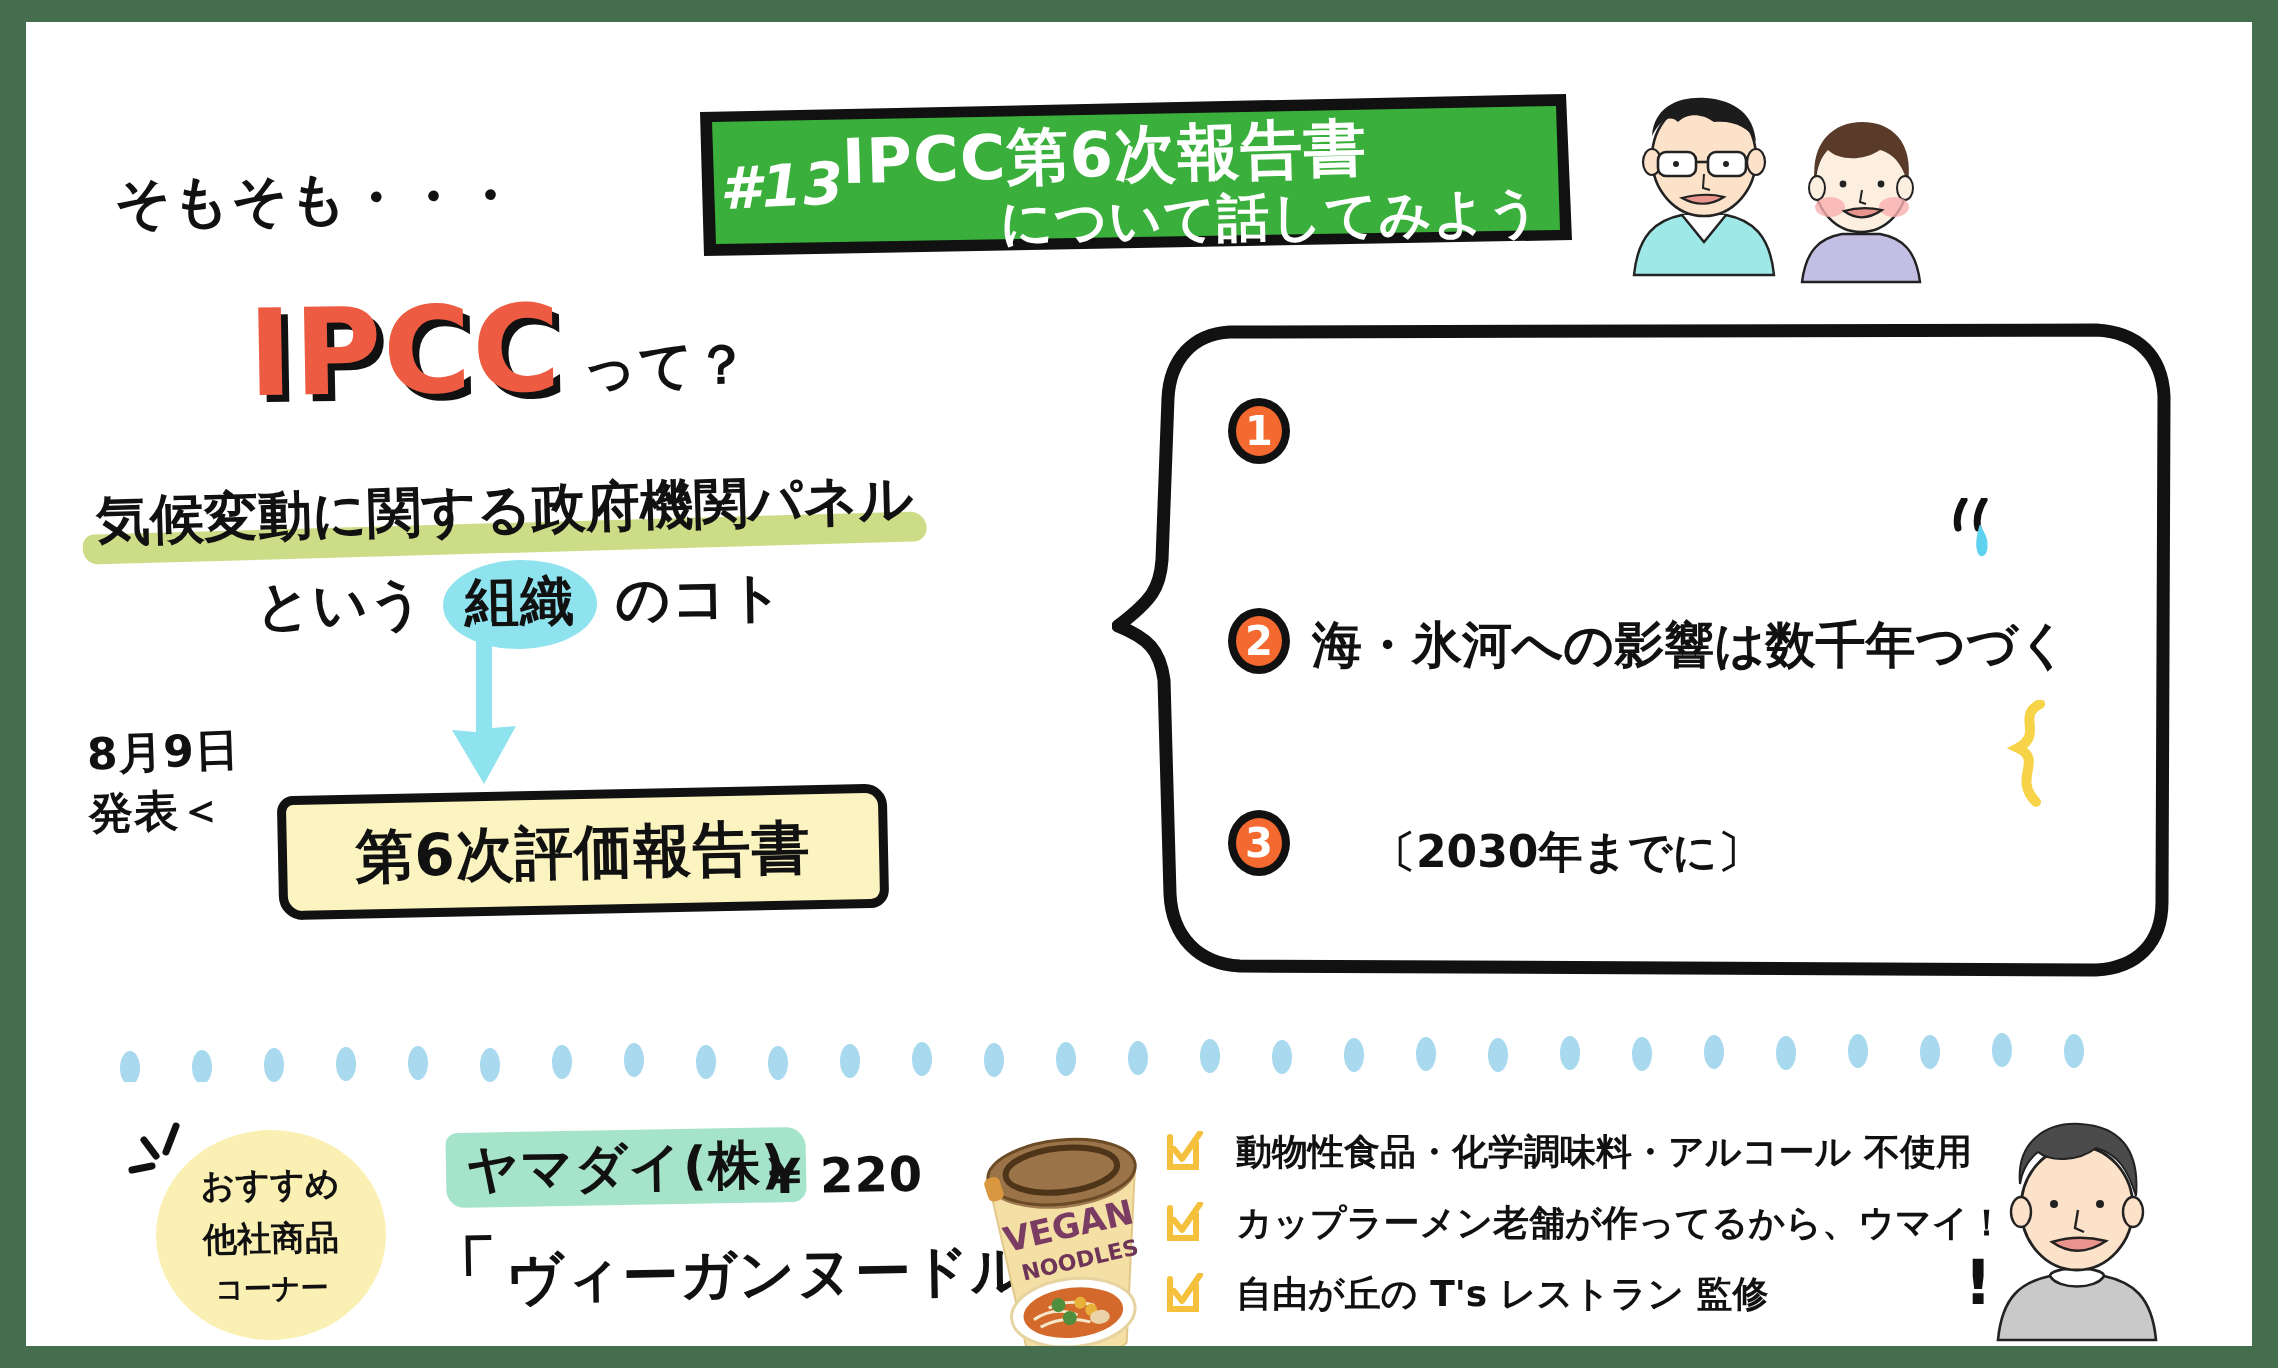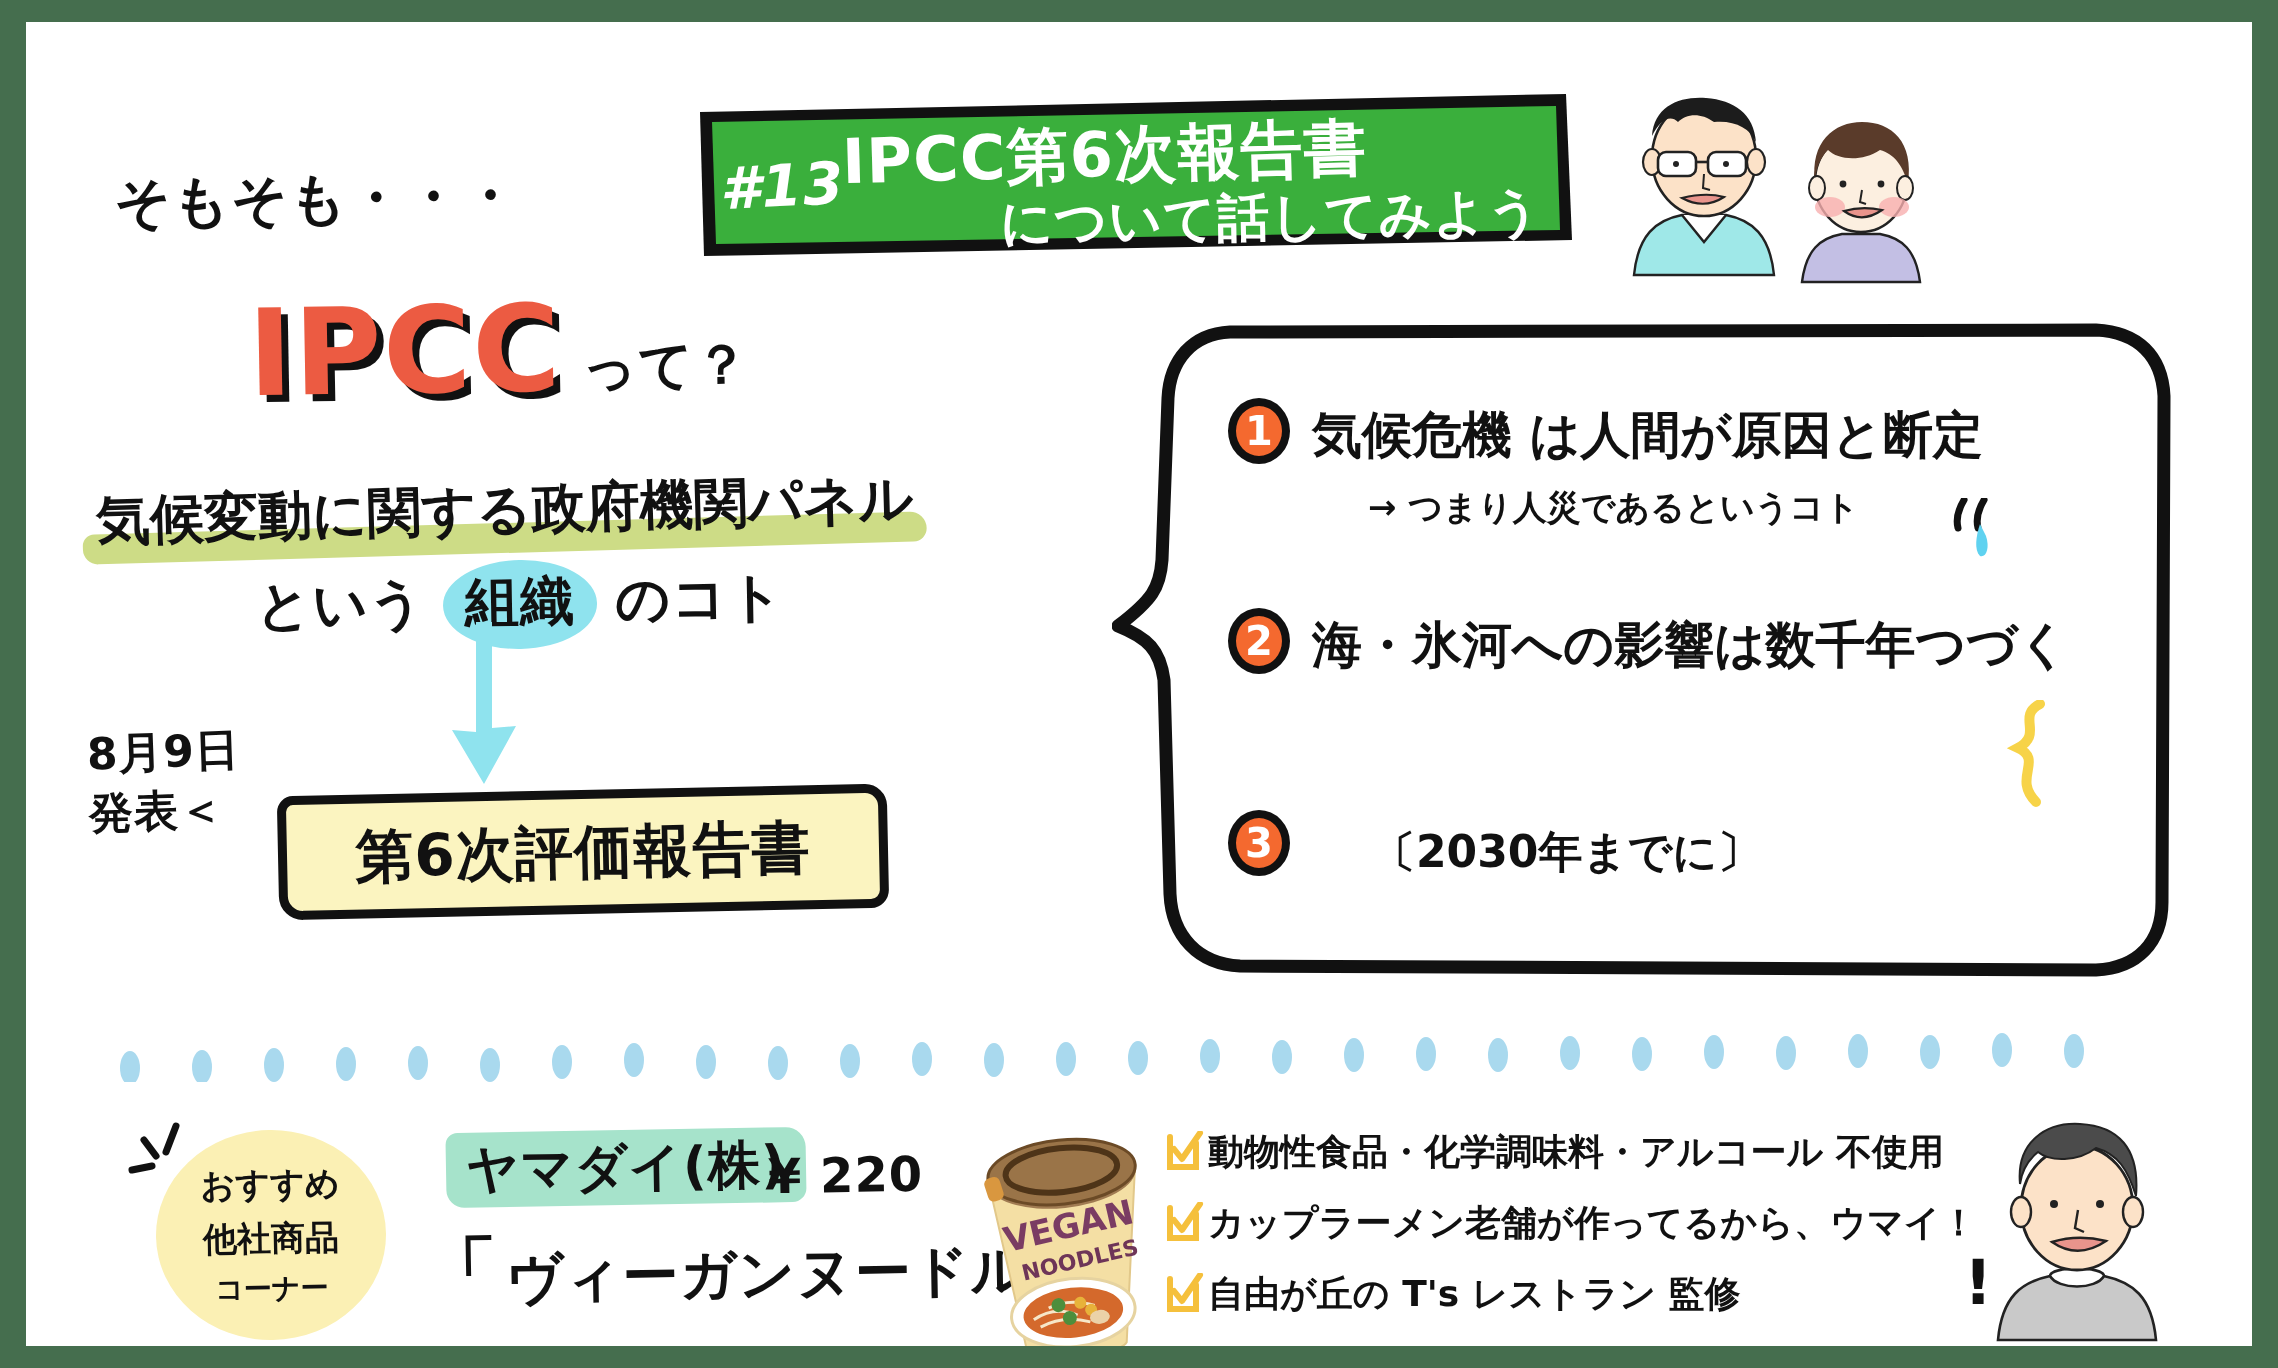--- a/index.html
+++ b/index.html
@@ -140,21 +140,21 @@
   #brand-chip .lbl { font-size: 52px; }
   #price { left: 742px; top: 1128px; font-size: 48px; transform: rotate(-1deg); }
 
   #product-name { left: 396px; top: 1218px; display: flex; align-items: baseline; gap: 6px; transform: rotate(-1deg); }
   #product-name .kakko { font-size: 76px; line-height: 0.7; }
   #product-name .pname { font-size: 56px; }
 
   #cup { left: 930px; top: 1096px; }
 
   #checklist { left: 1140px; top: 1106px; display: flex; flex-direction: column; gap: 22px; }
-  .check-row { display: flex; align-items: center; gap: 4px; }
+  .check-row { display: flex; align-items: center; gap: 32px; }
   .checkbox { flex: 0 0 auto; }
   .ctext { font-size: 36px; font-weight: 700; color: #111; white-space: nowrap; }
 
   
   #avatar-pair { left: 1568px; top: 48px; }
   #avatar-bottom { left: 1928px; top: 1078px; }
   #excl { left: 1938px; top: 1236px; font-size: 62px; font-weight: 700; color: #111; line-height: 0.8; }
 </style>
 </head>
 <body>
@@ -241,24 +241,20 @@
   <div class="abs" id="bubble">
     <svg width="1062" height="660" viewBox="0 0 1062 660">
       <path d="M118,12 C80,14 58,40 56,78 L50,240 C48,268 40,280 6,306 C36,318 48,330 52,360
                L58,574 C60,616 86,644 128,646 L984,650 C1026,648 1050,622 1050,582
                L1052,76 C1050,36 1026,12 984,10 Z" fill="#FFFFFF" stroke="#111111" stroke-width="13" stroke-linejoin="round"></path>
     </svg>
 
     <div id="bubble-inner">
       <div class="point" id="p1">
         <div class="badge">1</div>
-        <div class="ptext">
-          <span class="hl-gray">気候危機 は人間が原因と断定</span>
-          <div class="sub">→ つまり人災であるというコト</div>
-        </div>
       </div>
 
       <div class="point" id="p2">
         <div class="badge">2</div>
         <div class="ptext">
           <span class="hl-gray">海・氷河への影響は数千年つづく</span>
         </div>
       </div>
 
       <div class="point" id="p3">

